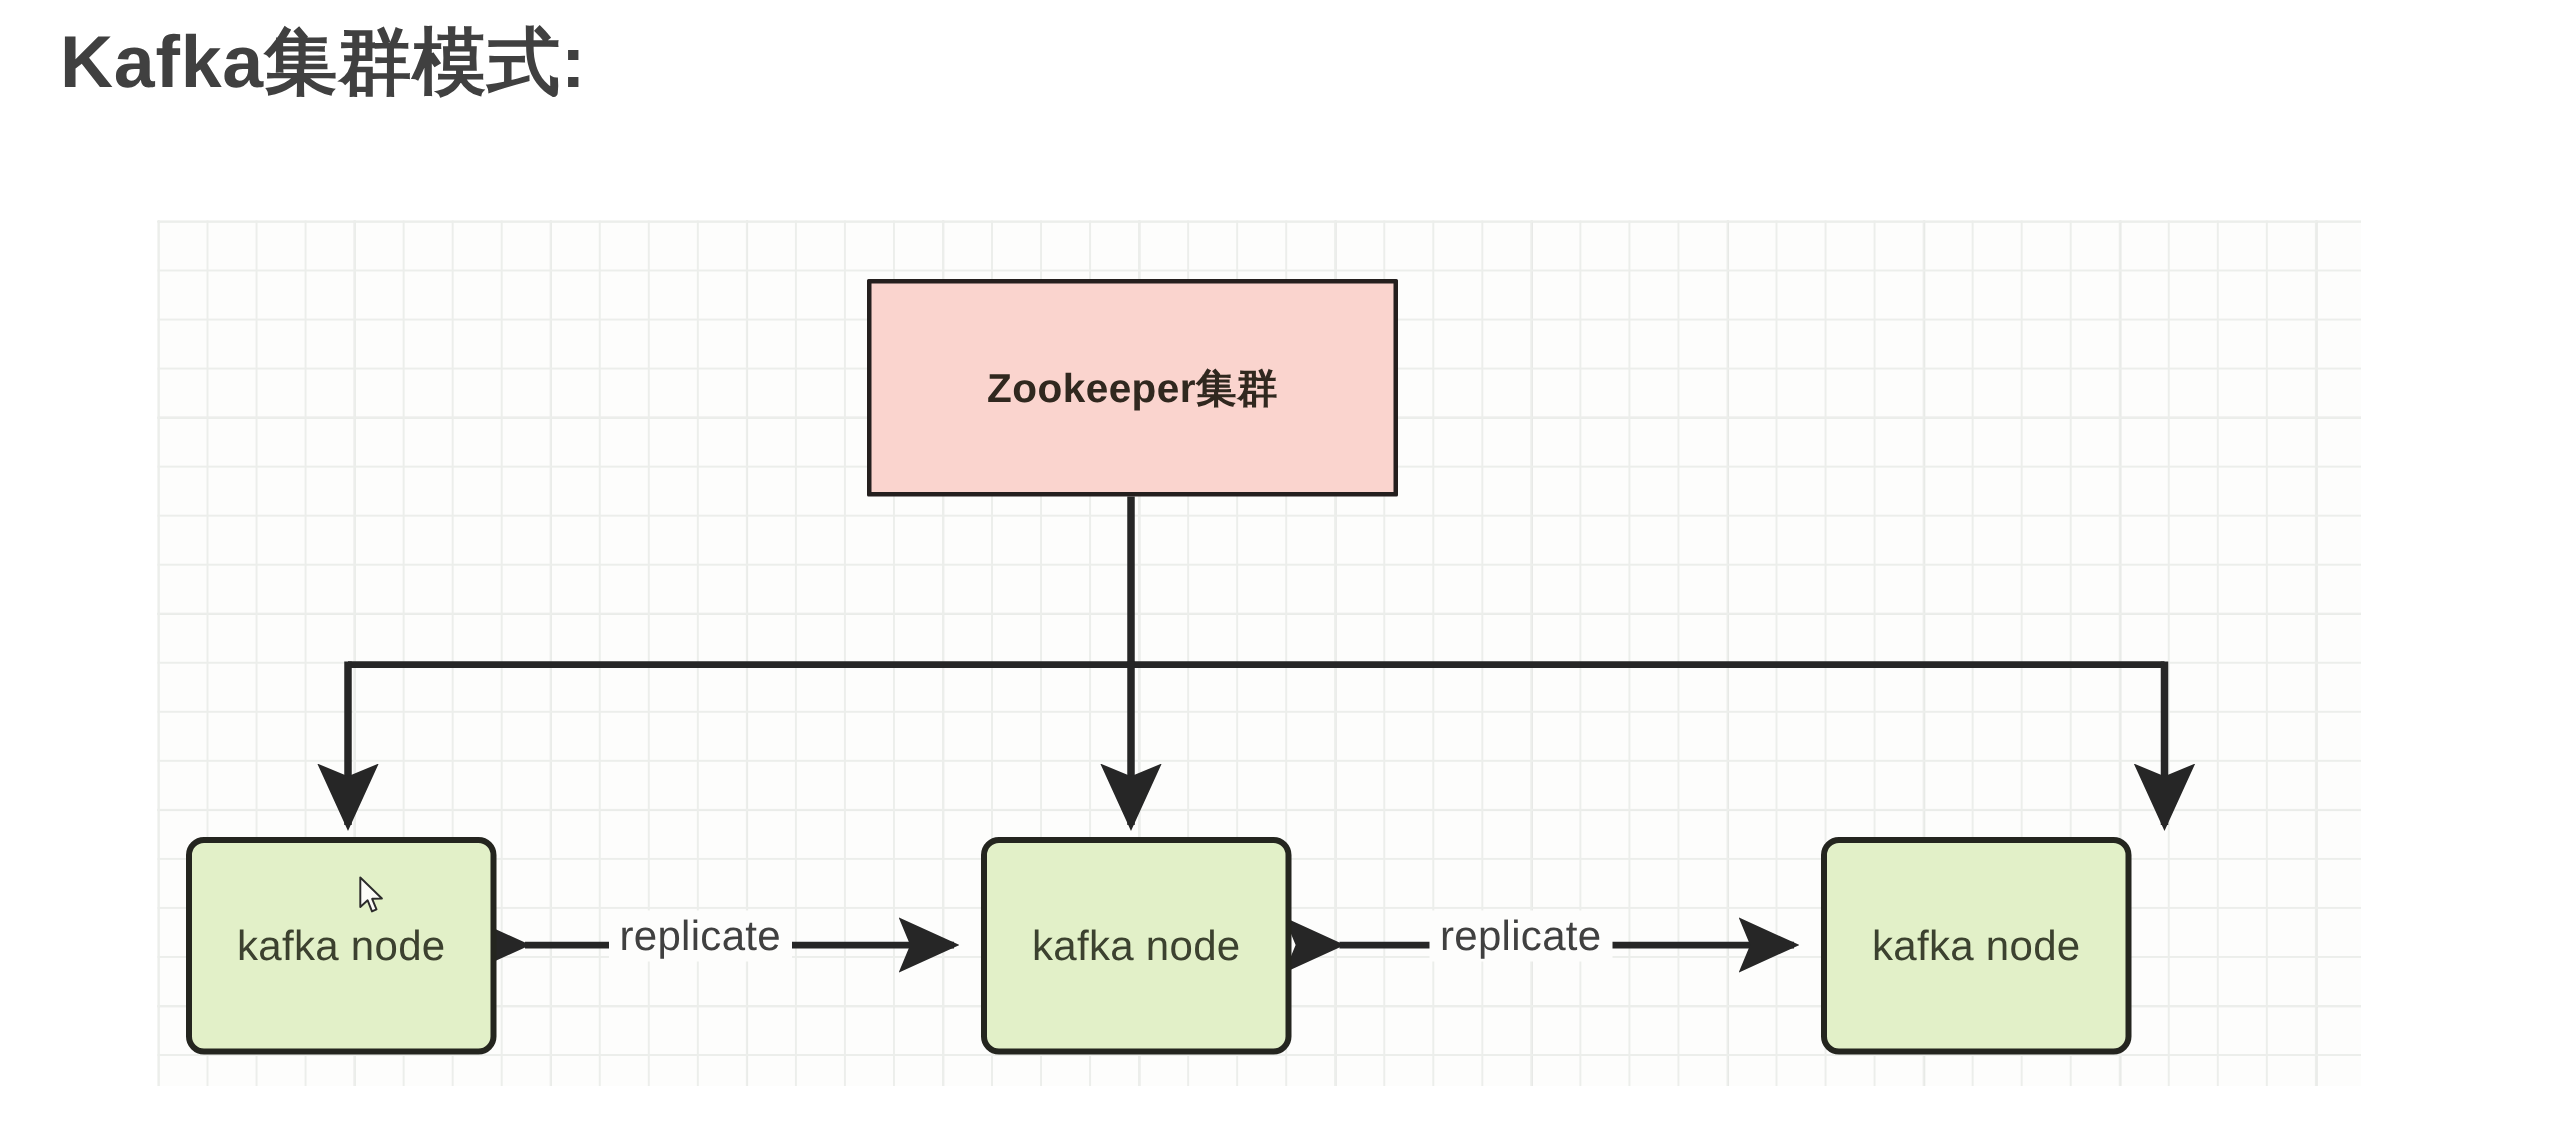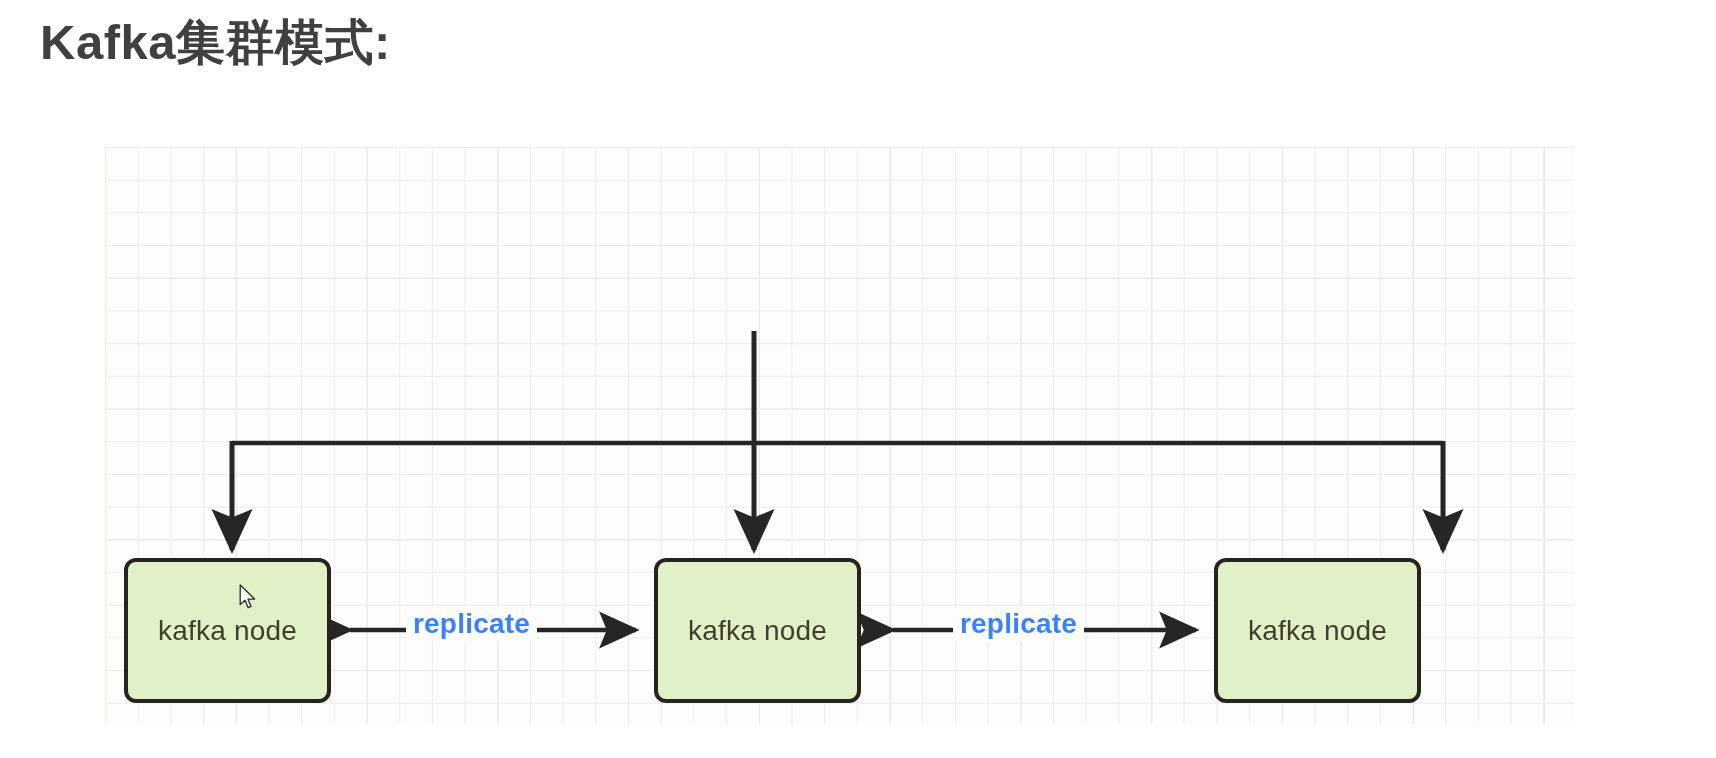--- a/index.html
+++ b/index.html
@@ -97,22 +97,22 @@
     width: 1469px;
     height: 577px;
     pointer-events: none;
   }
 
   
   .replicate-label {
     position: absolute;
     top: 460px;
     font-size: 28px;
-    font-weight: bold;
-    color: #3b82f6;
+    font-weight: normal;
+    color: #404040;
     background: #fdfdfc;
     padding: 1px 7px;
     white-space: nowrap;
     letter-spacing: 0.2px;
   }
   #replicate-label-1 { left: 301px; }
   #replicate-label-2 { left: 848px; }
 
   
   #mouse-cursor {
@@ -160,20 +160,23 @@
 
     <g>
       <path d="M245,483 L531,483" stroke="#262626" stroke-width="4.5" fill="none" marker-start="url(#arrowhead)" marker-end="url(#arrowhead)"></path>
     </g>
 
     <g>
       <path d="M788,483 L1091,483" stroke="#262626" stroke-width="4.5" fill="none" marker-start="url(#arrowhead)" marker-end="url(#arrowhead)"></path>
     </g>
   </svg>
 
+  <div id="zookeeper-box" class="node-box">
+    <span>Zookeeper集群</span>
+  </div>
 
   <div id="kafka-node-1" class="node-box kafka-box">
     <span>kafka node</span>
   </div>
 
   <div id="kafka-node-2" class="node-box kafka-box">
     <span>kafka node</span>
   </div>
 
   <div id="kafka-node-3" class="node-box kafka-box">

